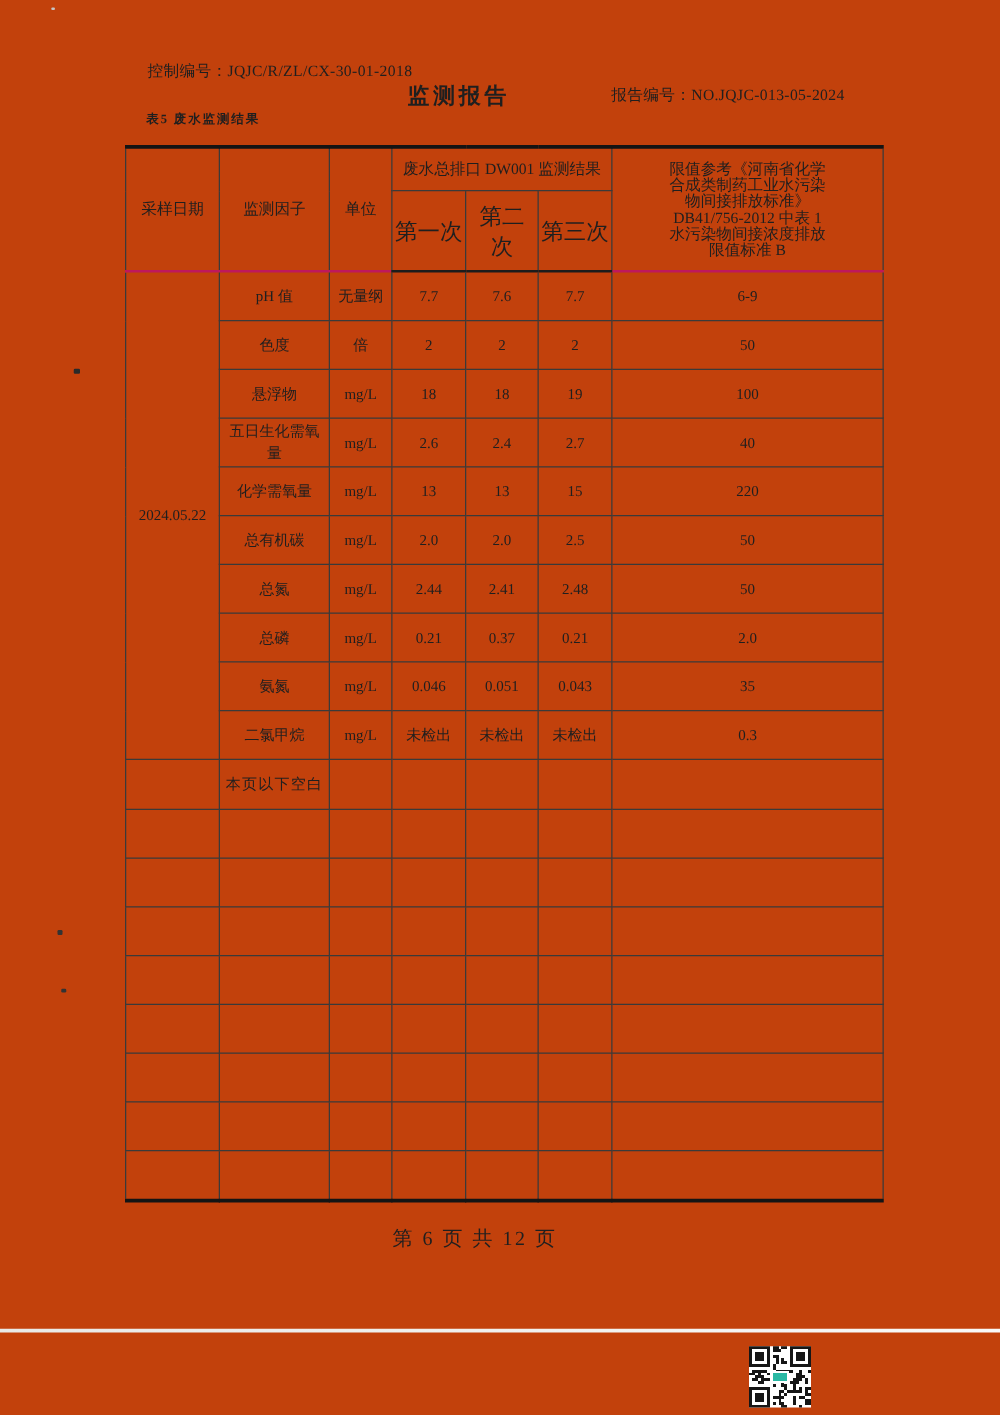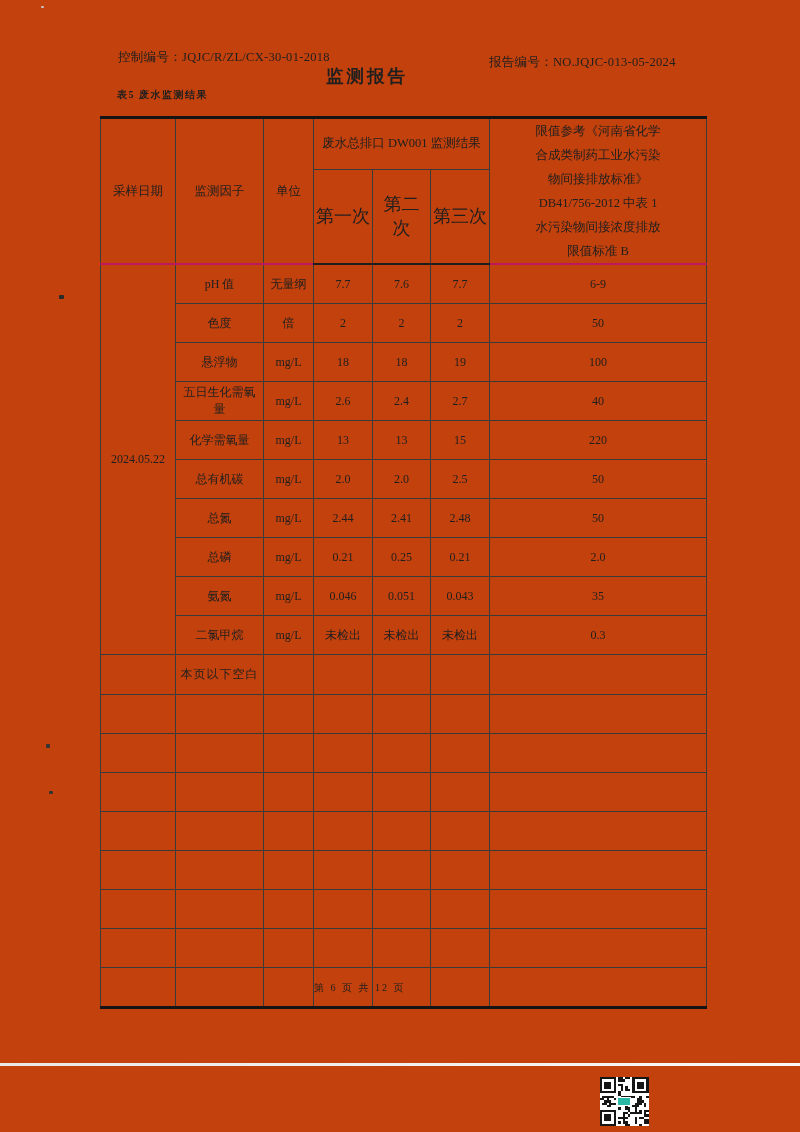--- a/index.html
+++ b/index.html
@@ -16,43 +16,43 @@
     border-collapse:collapse;table-layout:fixed;width:606px;
     border-left:1px solid #3a3a3a;border-right:1px solid #3a3a3a;
     border-top:3px solid #141414;border-bottom:3px solid #141414;
   }
   table.results td{
     border:1px solid #3a3a3a;text-align:center;vertical-align:middle;
     font-size:12px;padding:0 2px;overflow:hidden;
   }
   tr.h1 td{height:33px;font-size:12.5px;}
   tr.h2 td{height:63px;font-size:18px;border-bottom:2px solid #1c1c1c;}
-  td.limit-h{white-space:pre-line;line-height:24px;font-size:11.8px;padding:2px 4px;}
+  td.limit-h{white-space:pre-line;line-height:13px;font-size:11.8px;padding:2px 4px;}
   tr.body-first td{border-top:2px solid #be185d;}
   tr.data-row td{height:38px;}
   td.date-cell{font-size:12.2px;border-radius:26px;}
   tr.note-row td{height:39px;}
   td.note-cell{text-align:left;padding-left:7px;letter-spacing:1px;}
   tr.empty-row td{height:38px;}
-  .page-footer{font-size:10px;letter-spacing:2px;}
+  .page-footer{font-size:16px;letter-spacing:2px;}
   .scan-line{left:0;top:1063px;width:800px;height:3px;
     background:linear-gradient(90deg,#e9e9e7 0%,#f1f1ef 55%,#f9f9f8 100%);}
   .speck{border-radius:1px;}
   .qr-box{left:598px;top:1077px;width:52px;height:49px;}
 </style>
 </head>
 <body>
 
 <div class="page">
 
   <div class="abs meta-line" style="left:118px;top:49px;">
     <span>控制编号：</span><span>JQJC/R/ZL/CX-30-01-2018</span>
   </div>
 
-  <div class="abs meta-line" style="left:489px;top:54px;text-align:center;">
+  <div class="abs meta-line" style="left:489px;top:68px;text-align:center;">
     <span>报告编号：</span><span>NO.JQJC-013-05-2024</span>
   </div>
 
   <div class="abs doc-title" style="left:326px;top:64px;">监测报告</div>
 
   <div class="abs table-caption" style="left:117px;top:88px;">表5 废水监测结果</div>
 
   <table class="results abs" style="left:100px;top:116px;">
     <colgroup>
       <col style="width:75px">
@@ -136,21 +136,21 @@
         <td>mg/L</td>
         <td>2.44</td>
         <td>2.41</td>
         <td>2.48</td>
         <td>50</td>
       </tr>
       <tr class="data-row">
         <td>总磷</td>
         <td>mg/L</td>
         <td>0.21</td>
-        <td>0.25</td>
+        <td>0.37</td>
         <td>0.21</td>
         <td>2.0</td>
       </tr>
       <tr class="data-row">
         <td>氨氮</td>
         <td>mg/L</td>
         <td>0.046</td>
         <td>0.051</td>
         <td>0.043</td>
         <td>35</td>

